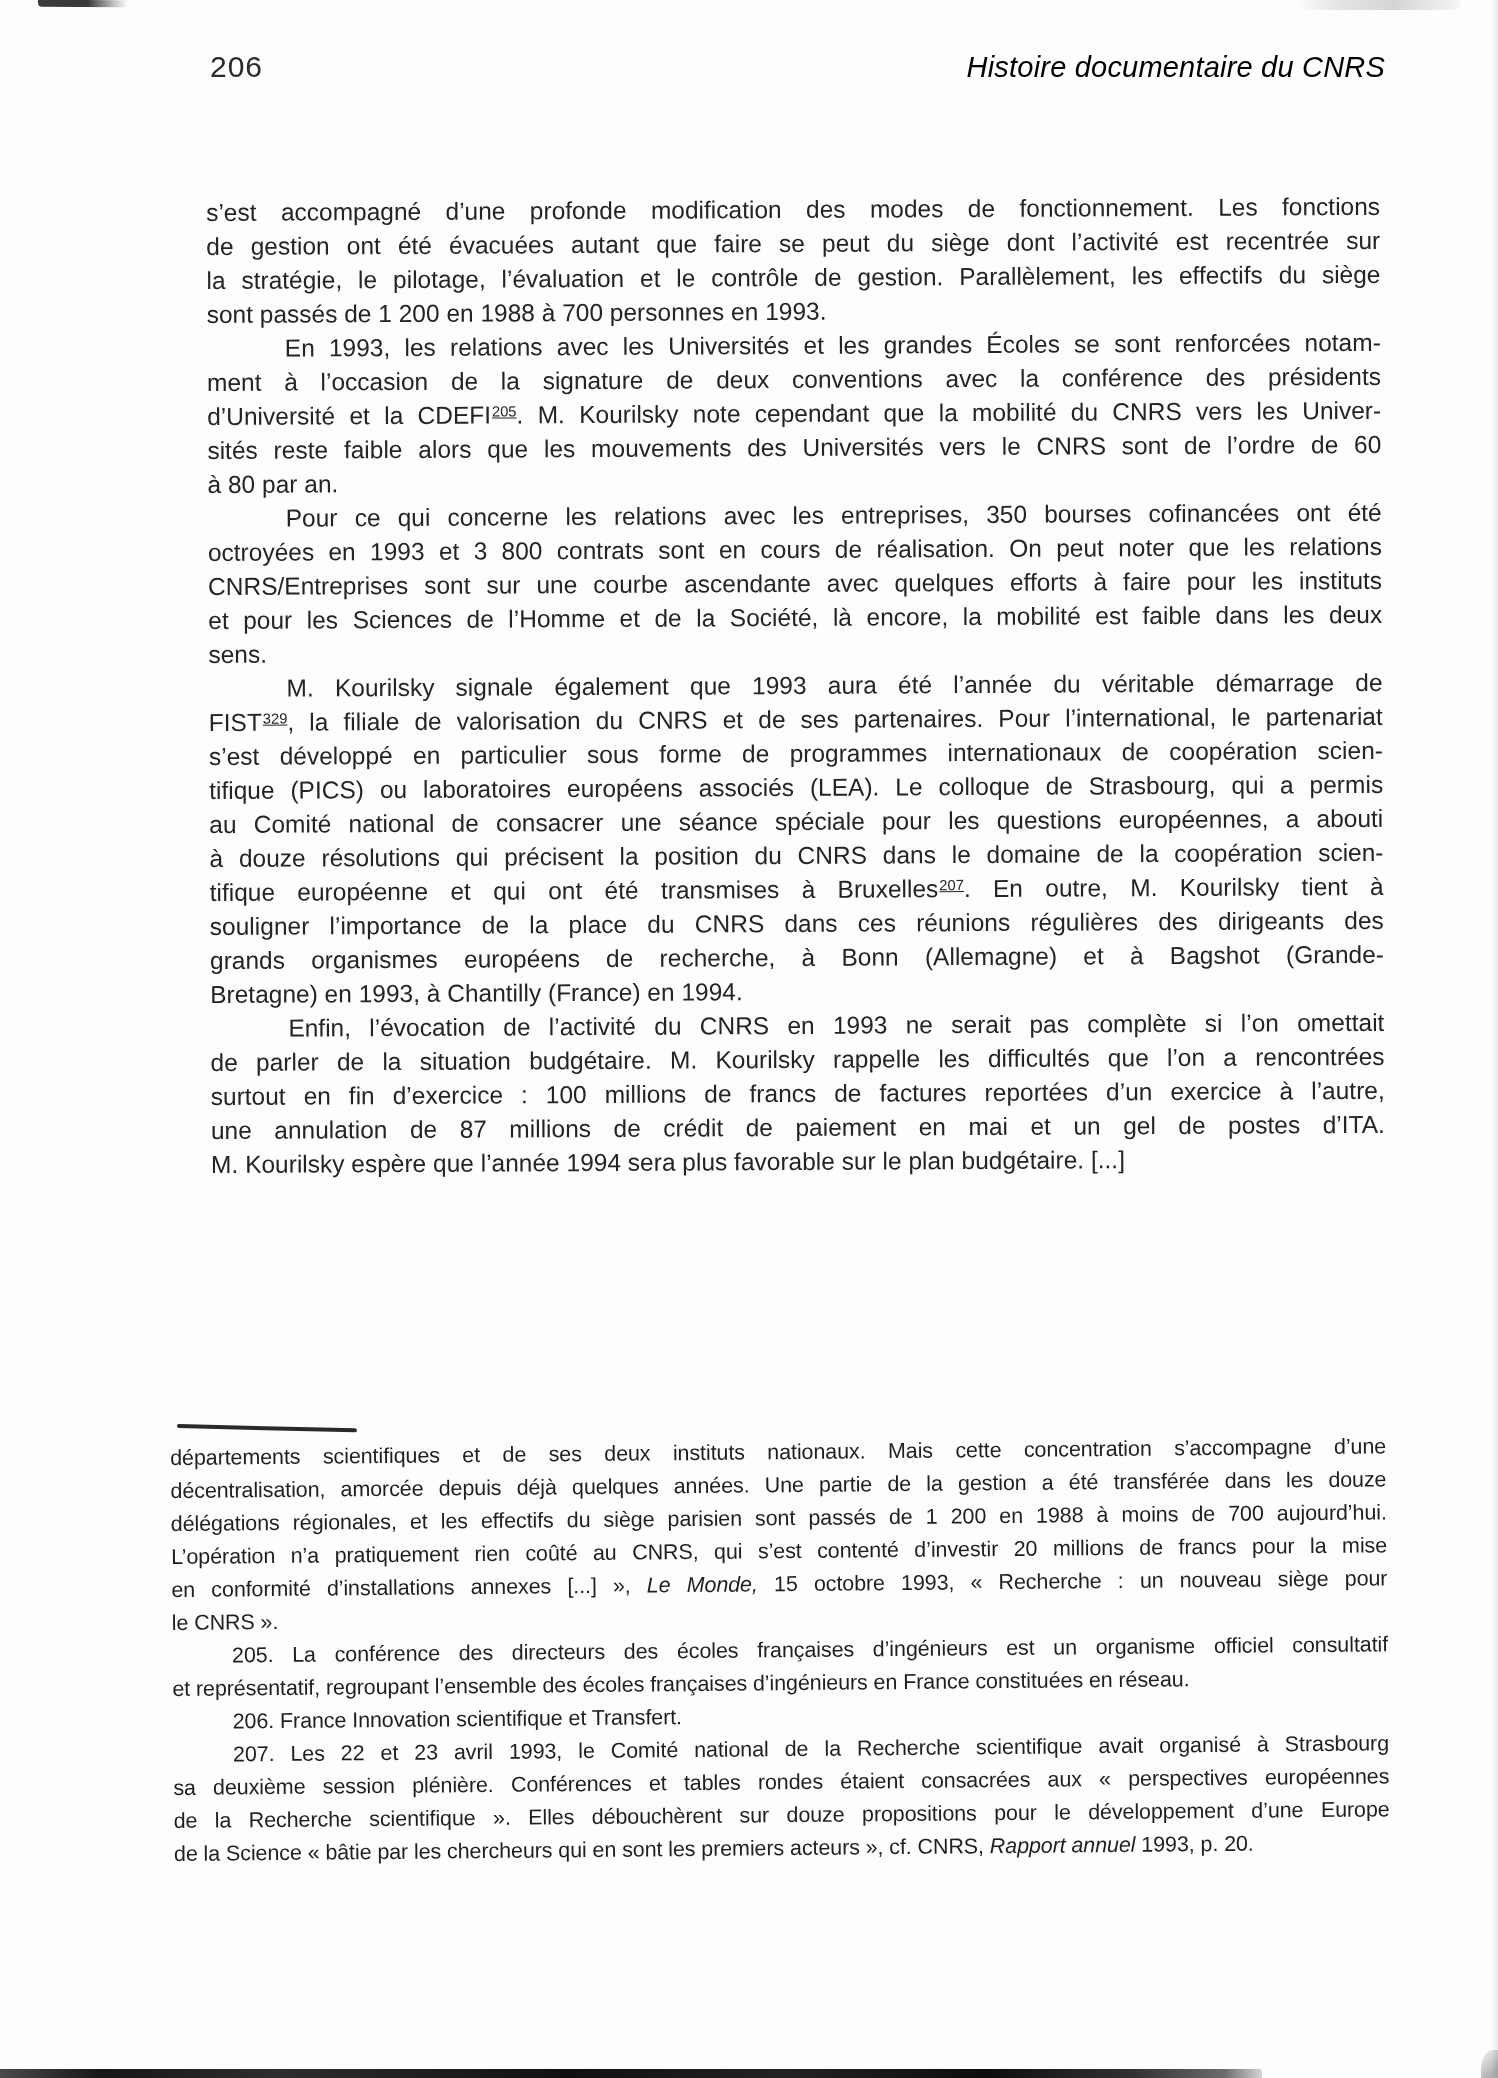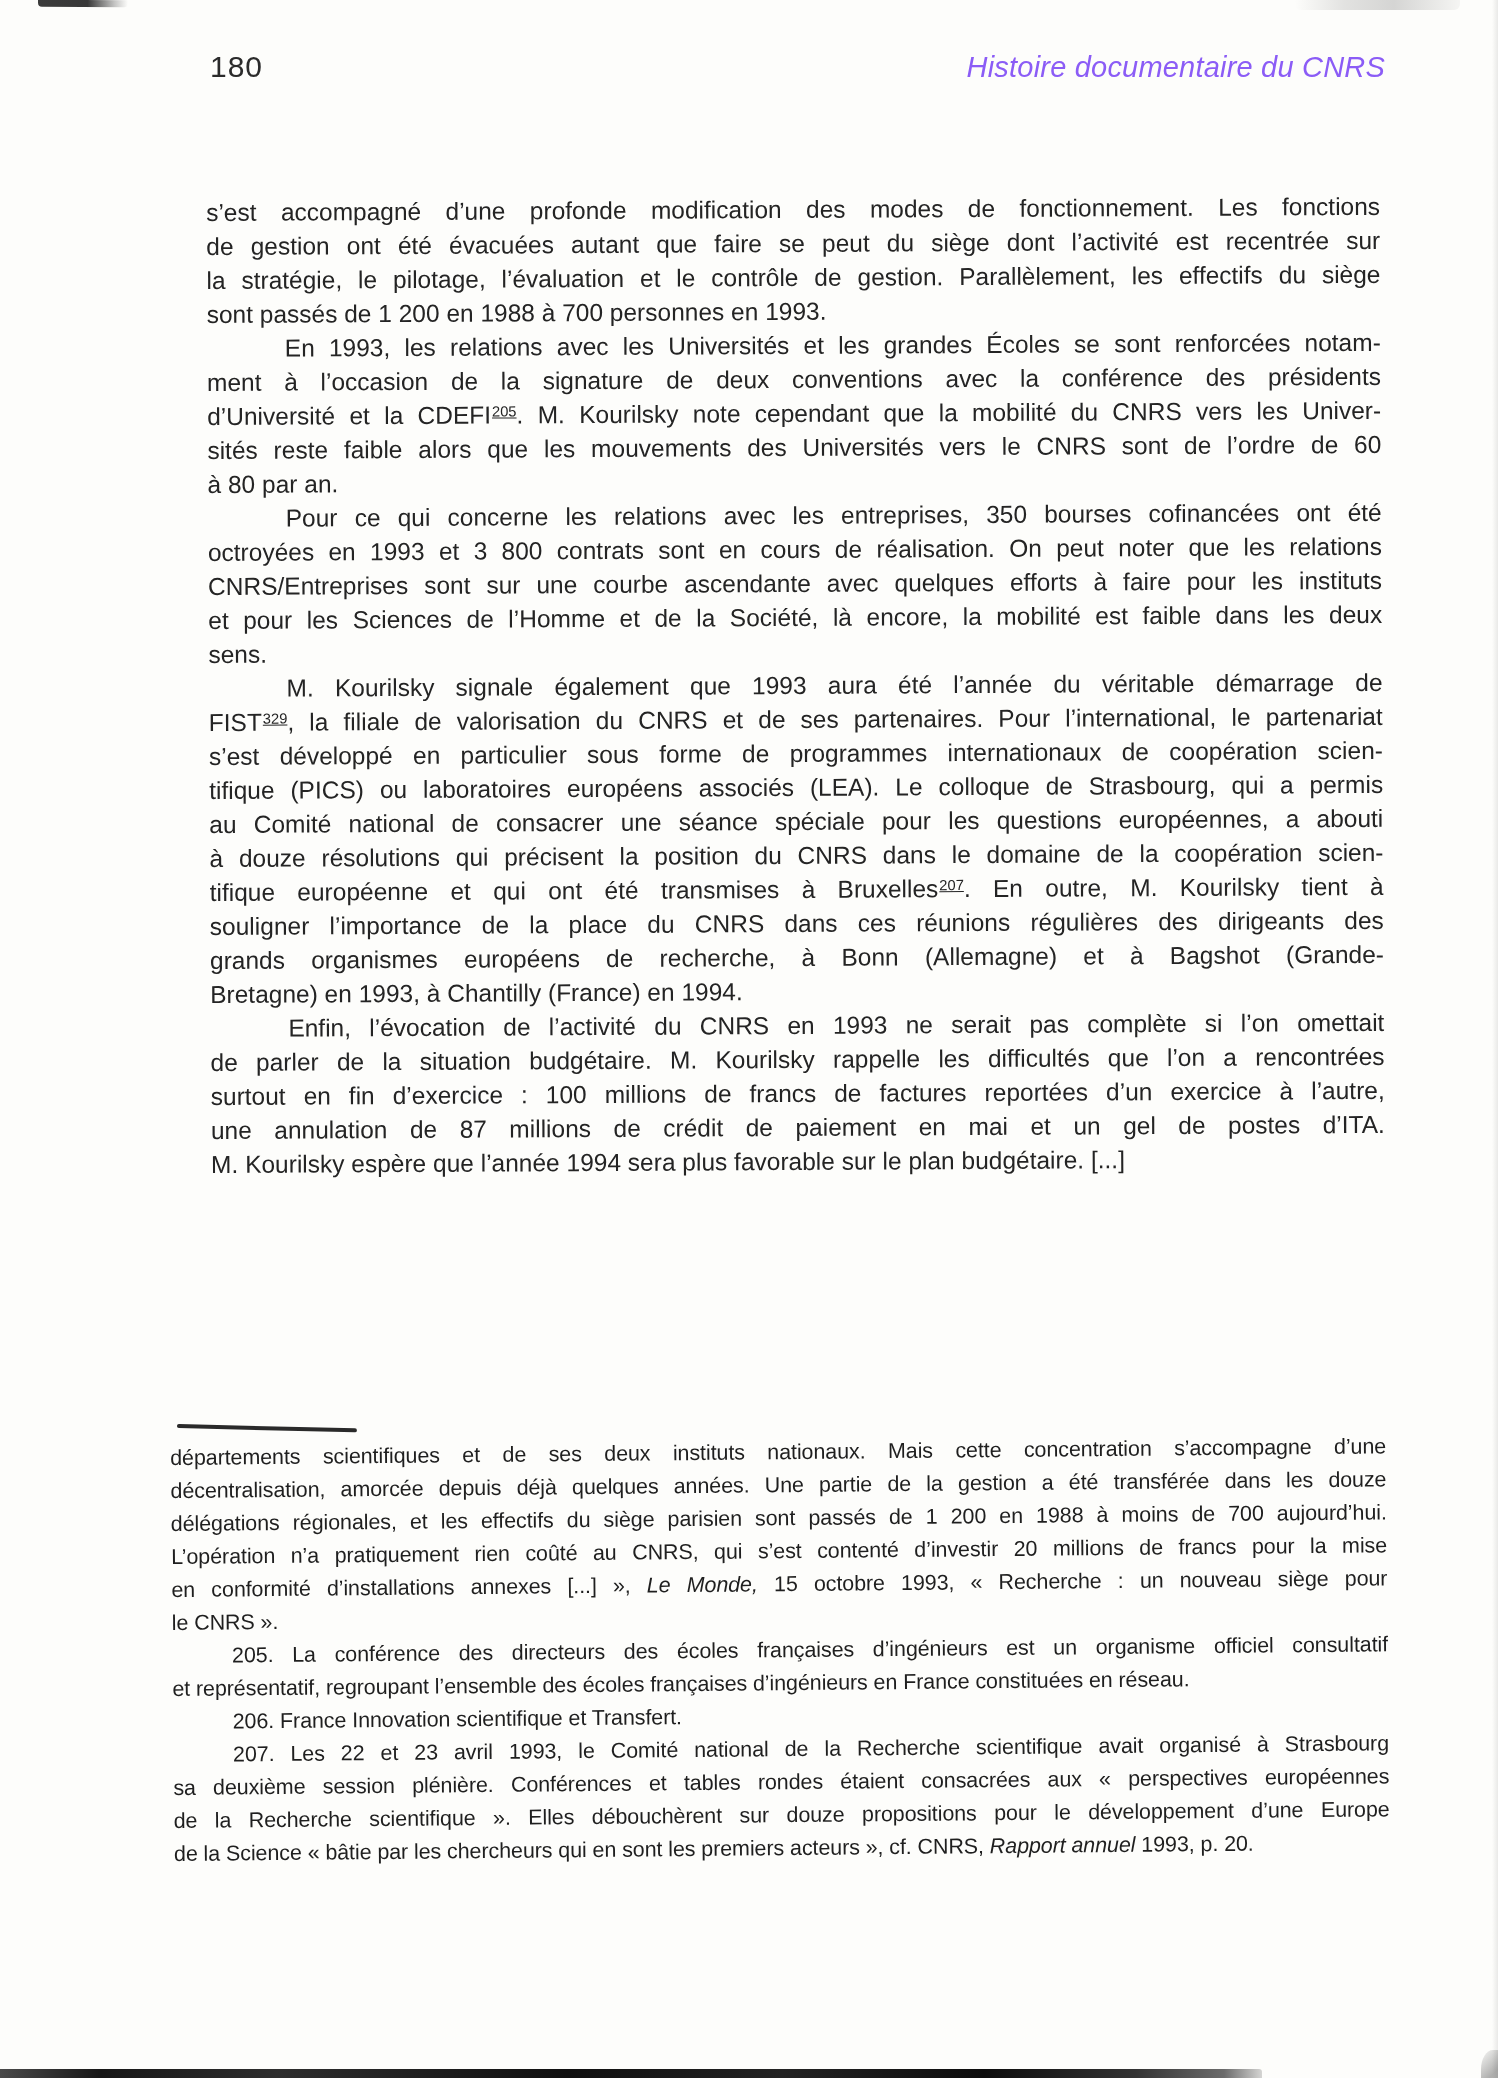--- a/index.html
+++ b/index.html
@@ -11,21 +11,21 @@
     overflow:hidden;
     font-family:"Liberation Sans","DejaVu Sans",sans-serif;
     color:#232323;
   }
   
   .header {
     position:absolute; top:50px; left:210px; right:113px;
     display:flex; justify-content:space-between; align-items:baseline;
   }
   .page-number { font-size:30px; letter-spacing:1px; color:#2b2b2b; }
-  .running-title { font-size:29px; font-style:italic; color:#8b5cf6; letter-spacing:0.2px; }
+  .running-title { font-size:29px; font-style:italic; color:#000000; letter-spacing:0.2px; }
 
   
   .body-text {
     position:absolute; top:196px; left:206px; width:1174px;
     font-size:24.5px; line-height:34px; color:#242424;
     transform:rotate(-0.3deg); transform-origin:0 0;
   }
   .para { margin:0; }
   .line {
     text-align:justify; text-align-last:justify; text-justify:inter-word;
@@ -79,21 +79,21 @@
 </head>
 <body>
 
 <div class="page">
 
   <div class="artifact mark-top-left"></div>
   <div class="artifact mark-top-right"></div>
   <div class="artifact edge-right"></div>
 
   <div class="header">
-    <span class="page-number">180</span>
+    <span class="page-number">206</span>
     <span class="running-title">Histoire documentaire du CNRS</span>
   </div>
 
   <div class="body-text">
       <div class="para">
         <div class="line">s’est accompagné d’une profonde modification des modes de fonctionnement. Les fonctions</div>
         <div class="line">de gestion ont été évacuées autant que faire se peut du siège dont l’activité est recentrée sur</div>
         <div class="line">la stratégie, le pilotage, l’évaluation et le contrôle de gestion. Parallèlement, les effectifs du siège</div>
         <div class="line last">sont passés de 1 200 en 1988 à 700 personnes en 1993.</div>
       </div>

